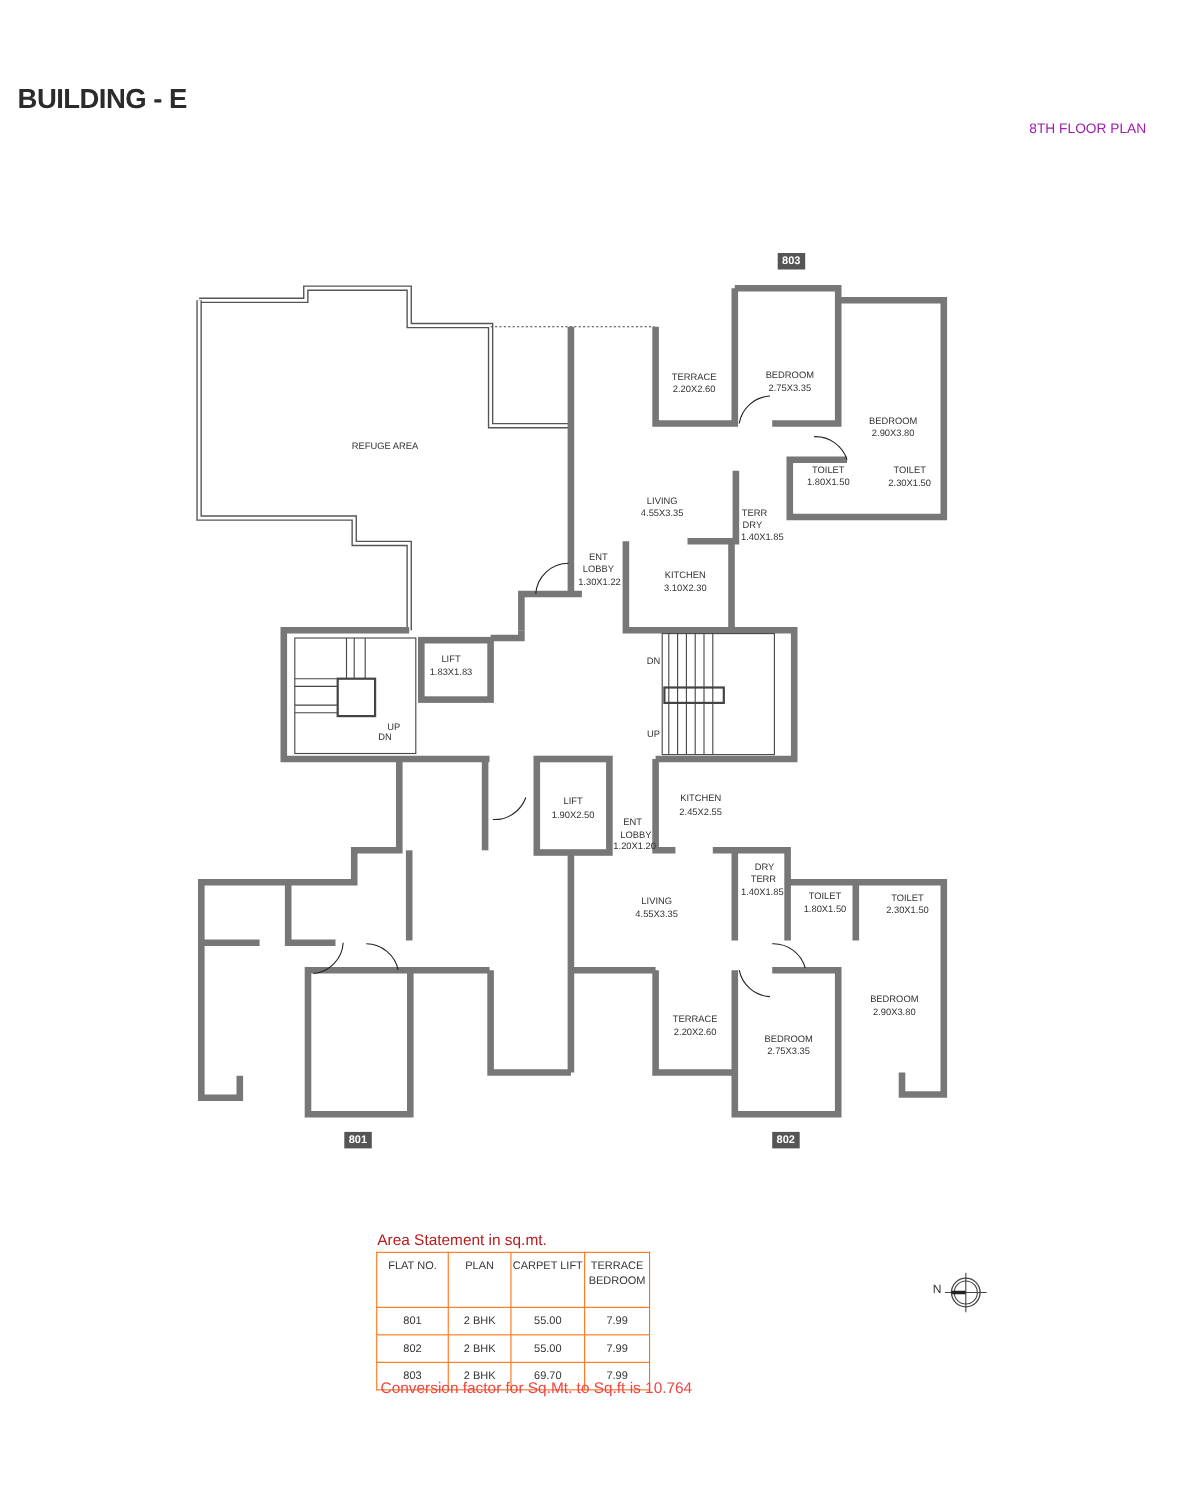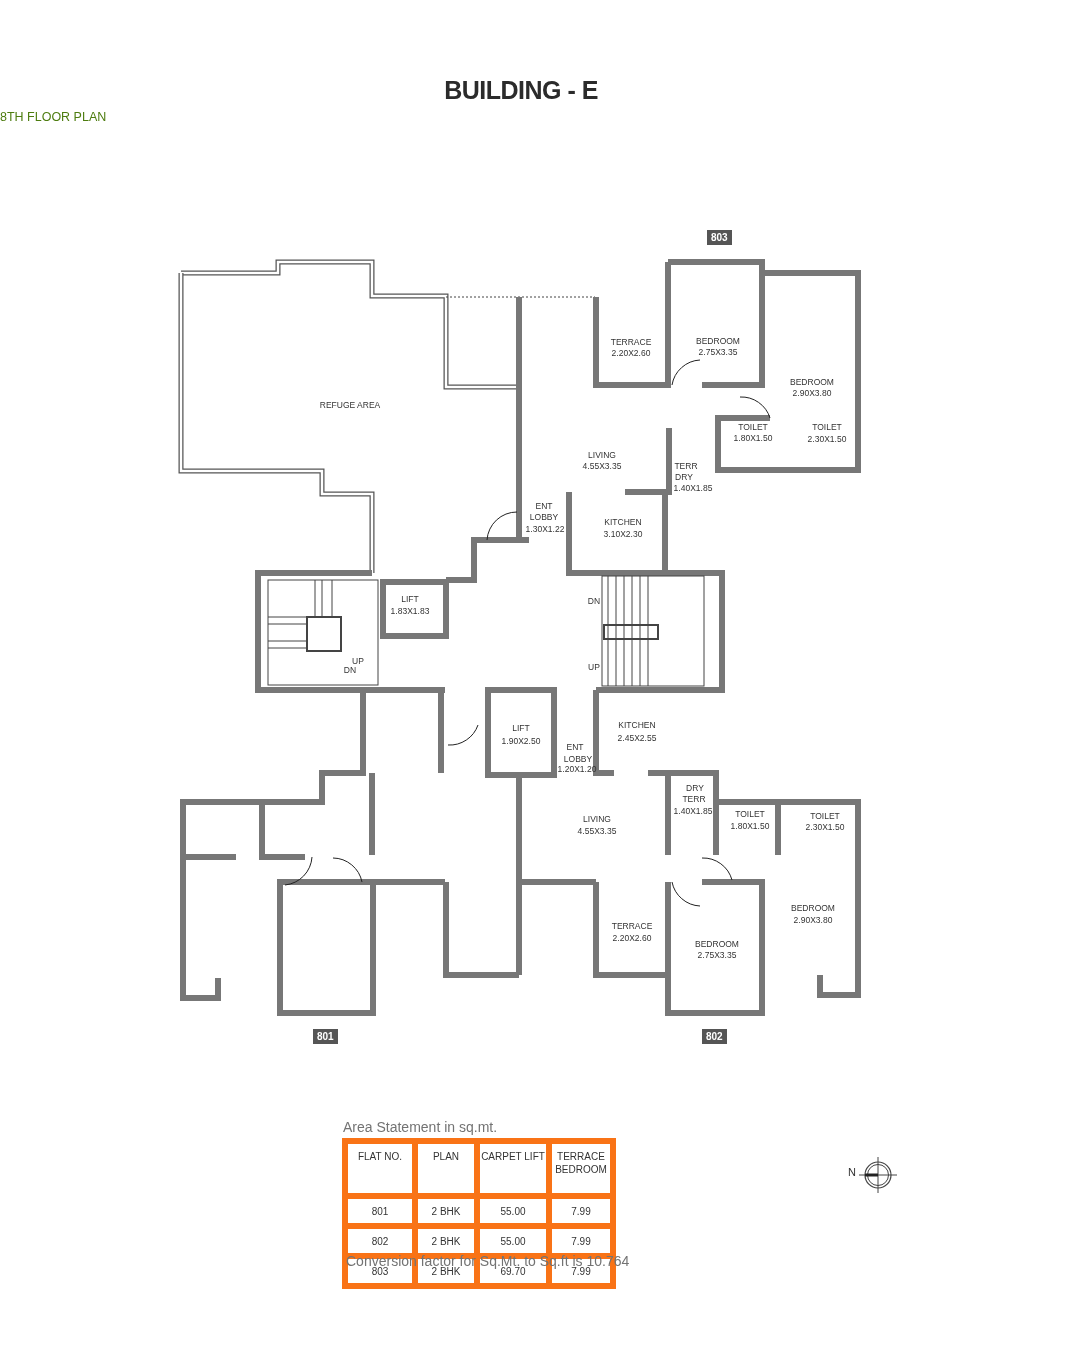--- a/index.html
+++ b/index.html
@@ -1,27 +1,27 @@
 <!DOCTYPE html>
 <html><head>
 <meta charset="utf-8">
 <style>
   html, body { margin:0; padding:0; background:#ffffff; }
   body { width:1080px; height:1350px; position:relative; overflow:hidden; font-family:"Liberation Sans", sans-serif; color:#333; }
-  .title { position:absolute; top:76px; left:0; width:1042px; text-align:center; font-size:25px; font-weight:bold; color:#2b2b2b; letter-spacing:-0.5px; }
-  .subtitle { position:absolute; top:110px; left:0; width:1042px; text-align:left; font-size:12.5px; color:#4d7c0f; }
+  .title { position:absolute; top:76px; left:0; width:1042px; text-align:left; font-size:25px; font-weight:bold; color:#2b2b2b; letter-spacing:-0.5px;padding-left:16px; }
+  .subtitle { position:absolute; top:110px; left:0; width:1042px; text-align:right; font-size:12.5px; color:#a21caf; }
   svg.plan { position:absolute; left:0; top:0; }
   .lbl { font-family:"Liberation Sans", sans-serif; font-size:8.5px; fill:#333; text-anchor:middle; }
   .flat-tag { position:absolute; background:#555; color:#fff; font-size:10px; font-weight:bold; padding:2px 4px; line-height:11px; }
-  .area-title { position:absolute; left:343px; top:1119px; font-size:14px; color:#737373; }
+  .area-title { position:absolute; left:343px; top:1119px; font-size:14px; color:#b91c1c; }
   table.area { position:absolute; left:342px; top:1138px; border-collapse:collapse; font-size:10px; color:#333; }
-  table.area th, table.area td { border:6px solid #f97316; text-align:center; font-weight:normal; }
+  table.area th, table.area td { border:1px solid #f97316; text-align:center; font-weight:normal; }
   table.area th { height:42px; vertical-align:top; padding-top:6px; line-height:13px; }
   table.area td { height:22px; }
-  .conv { position:absolute; left:346px; top:1253px; font-size:14px; color:#737373; }
+  .conv { position:absolute; left:346px; top:1253px; font-size:14px; color:#ef4444; }
   .north { position:absolute; left:845px; top:1155px; width:60px; height:40px; }
   .north-n { position:absolute; left:848px; top:1166px; font-size:11px; color:#333; }
 </style>
 </head>
 <body>
 
 <div class="title">BUILDING - E</div>
 <div class="subtitle">8TH FLOOR PLAN</div>
 
 <svg class="plan" width="1080" height="1060" viewBox="0 0 1080 1060">

